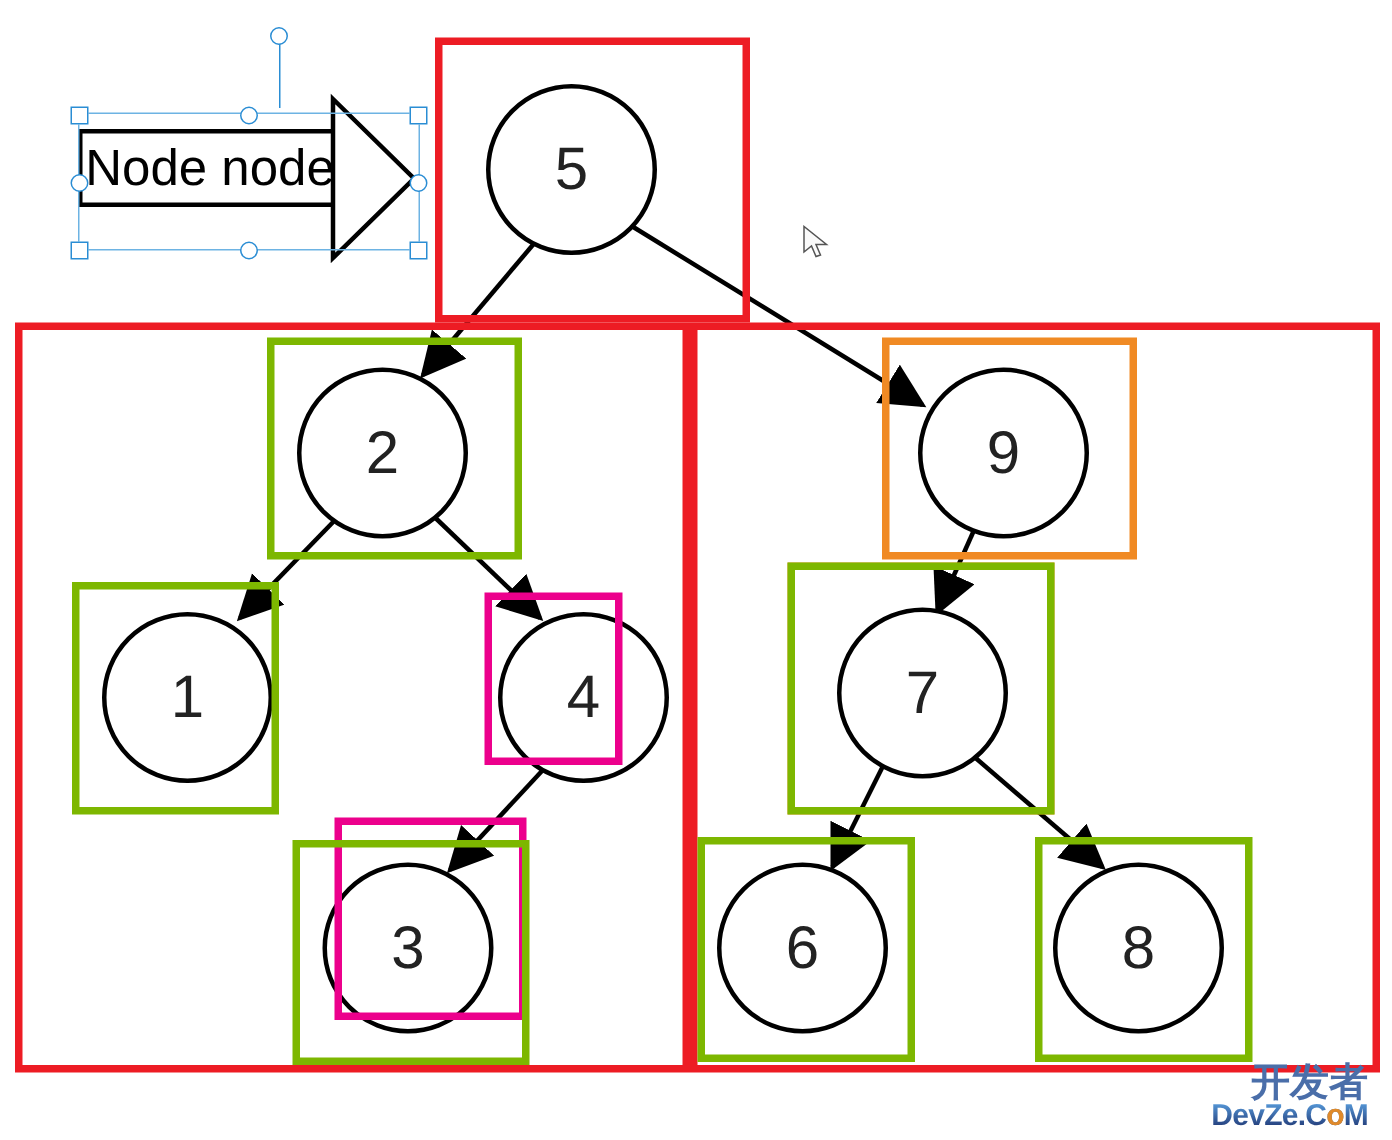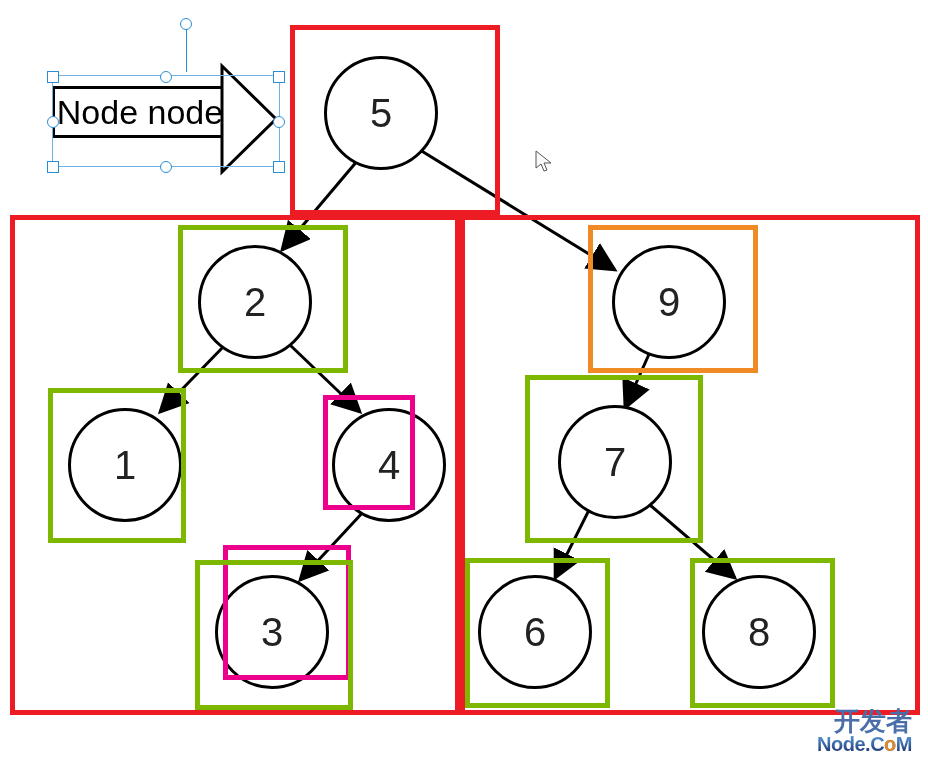--- a/index.html
+++ b/index.html
@@ -108,16 +108,16 @@
     </div>
 
 <div class="cursor" style="left:535px;top:150px;">
   <svg width="18" height="24">
         <path d="M1 1 L1 18 L6 14 L9 21 L12 20 L9 13 L16 13 Z" fill="#fafafa" stroke="#555" stroke-width="1"></path>
       </svg>
 </div>
 
 <div class="watermark">
   <div class="wm1">开发者</div>
-  <div class="wm2"><span>Node.C</span><span class="o" textcontent="M">o</span><span>M</span></div>
+  <div class="wm2"><span>DevZe.C</span><span class="o" textcontent="M">o</span><span>M</span></div>
 </div>
 
 </div>
 
 </body></html>

